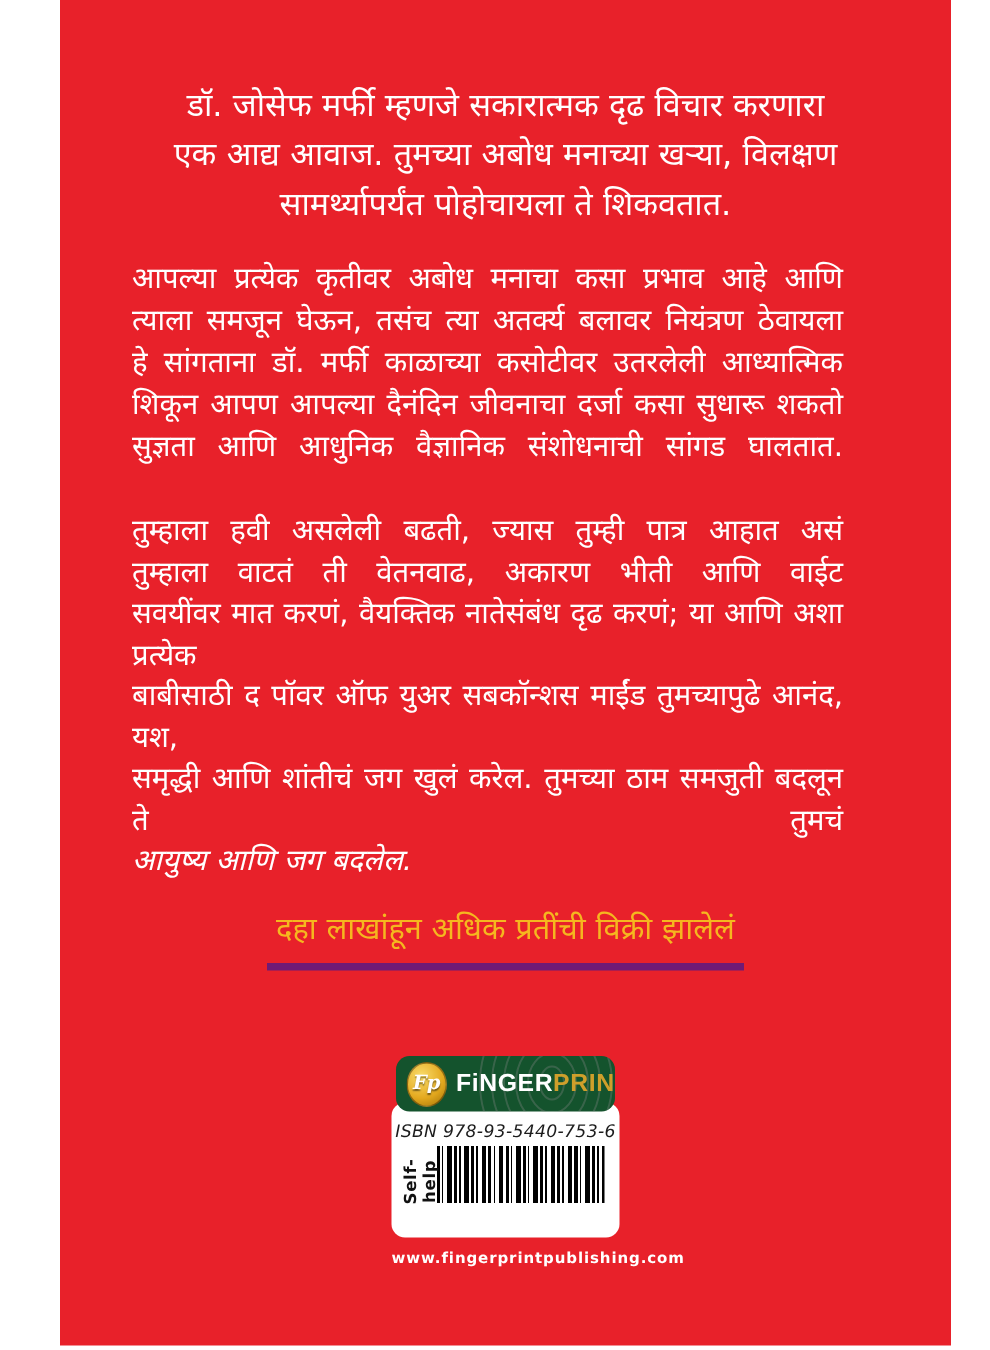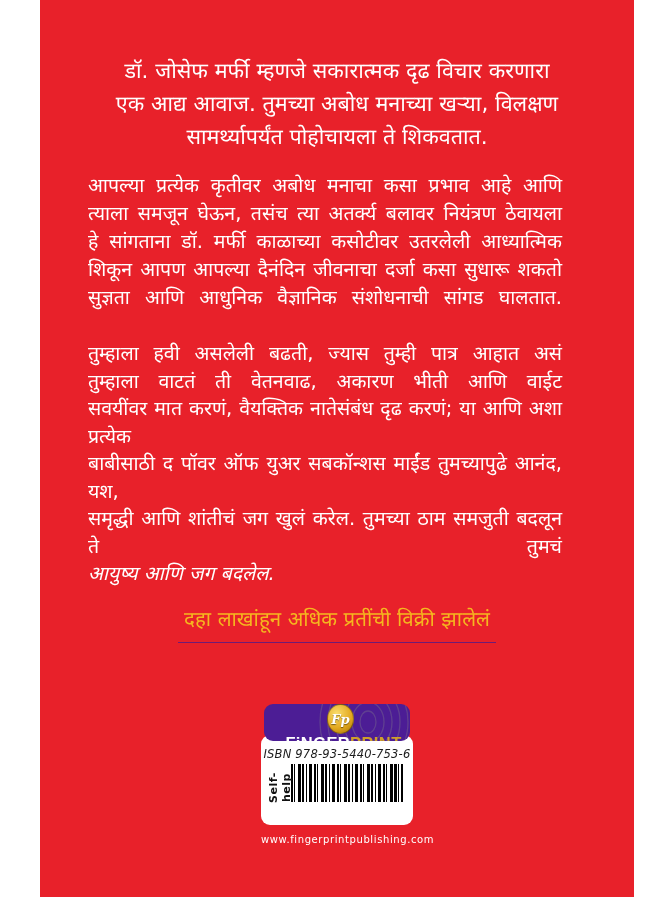--- a/index.html
+++ b/index.html
@@ -26,33 +26,32 @@
   .para-1{top:172px;line-height:28px;}
   .para-2{top:340px;line-height:27.5px;}
   .jline{text-align:justify;text-align-last:justify;}
   .lline{text-align:left;font-style:italic;}
   
   .bestseller{
     position:absolute;top:604px;left:0;right:0;text-align:center;
   }
   .bestseller-inner{
     display:inline-block;color:#f5b71f;font-size:20.5px;
-    padding:0 6px 10px 6px;border-bottom:1px solid #701a75;
+    padding:0 6px 10px 6px;border-bottom:5px solid #701a75;
   }
   
   .pub-block{
     position:absolute;top:704px;left:50%;transform:translateX(-50%);
     width:152px;text-align:center;
   }
   .logo-badge{
     position:relative;z-index:2;margin:0 auto;
-    width:146px;height:37px;background:#4c1d95;border-radius:9px;
+    width:146px;height:37px;background:#14532d;border-radius:9px;
     display:flex;align-items:center;padding-left:7px;box-sizing:border-box;
     overflow:hidden;
-    flex-direction:column;
   }
   .fp-swirl{position:absolute;right:-8px;top:-22px;opacity:.32;pointer-events:none;}
   .fp-badge{
     position:relative;flex:0 0 auto;width:27px;height:30px;border-radius:50%;
     background:radial-gradient(circle at 35% 30%,#f9dc6b,#e3a81e 58%,#a87708 95%);
     display:flex;align-items:center;justify-content:center;
     border:1px solid rgba(0,0,0,.35);box-sizing:border-box;
   }
   .fp-badge span{
     font-family:"DejaVu Serif","Liberation Serif",serif;
@@ -91,21 +90,21 @@
   }
   .barcode-digits{
     position:relative;margin-top:0;
     font-family:"DejaVu Sans Mono","Liberation Mono",monospace;
     font-size:10.5px;letter-spacing:1.5px;color:#000;text-align:center;
   }
   .guard{position:absolute;top:-1px;width:1.5px;height:8px;background:#000;}
   .guard.g1{left:1px;} .guard.g2{left:50%;} .guard.g3{right:1px;}
   .site-url{
     margin-top:9px;text-align:center;color:#ffffff;
-    font-size:10px;letter-spacing:.6px;
+    font-size:10px;letter-spacing:.6px;font-weight:bold;
   }
 </style>
 </head>
 <body>
 
 <div class="cover">
 
   <div class="headline">
     <div>डॉ. जोसेफ मर्फी म्हणजे सकारात्मक दृढ विचार करणारा</div>
     <div>एक आद्य आवाज. तुमच्या अबोध मनाच्या खऱ्या, विलक्षण</div>

